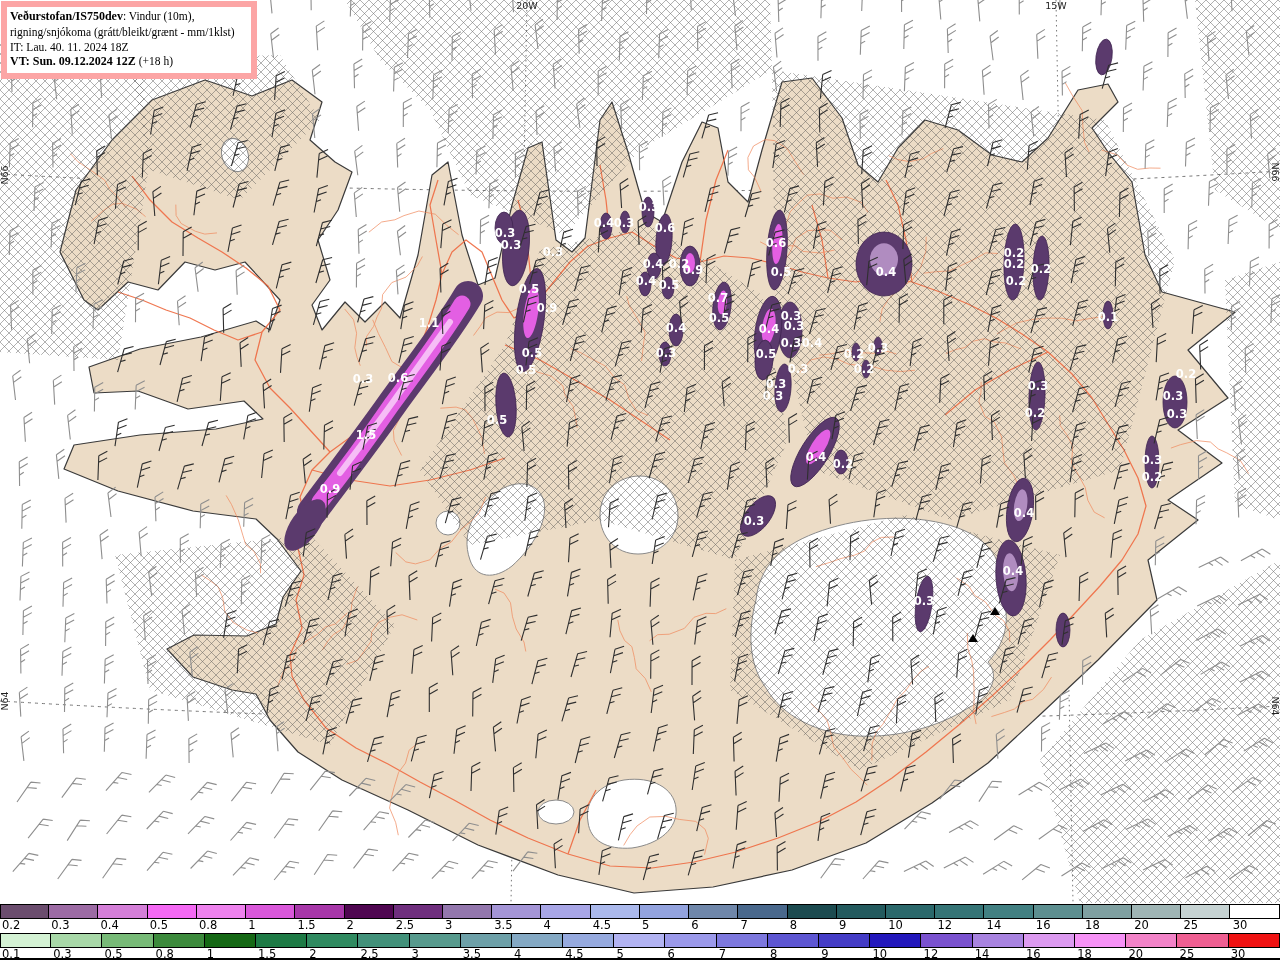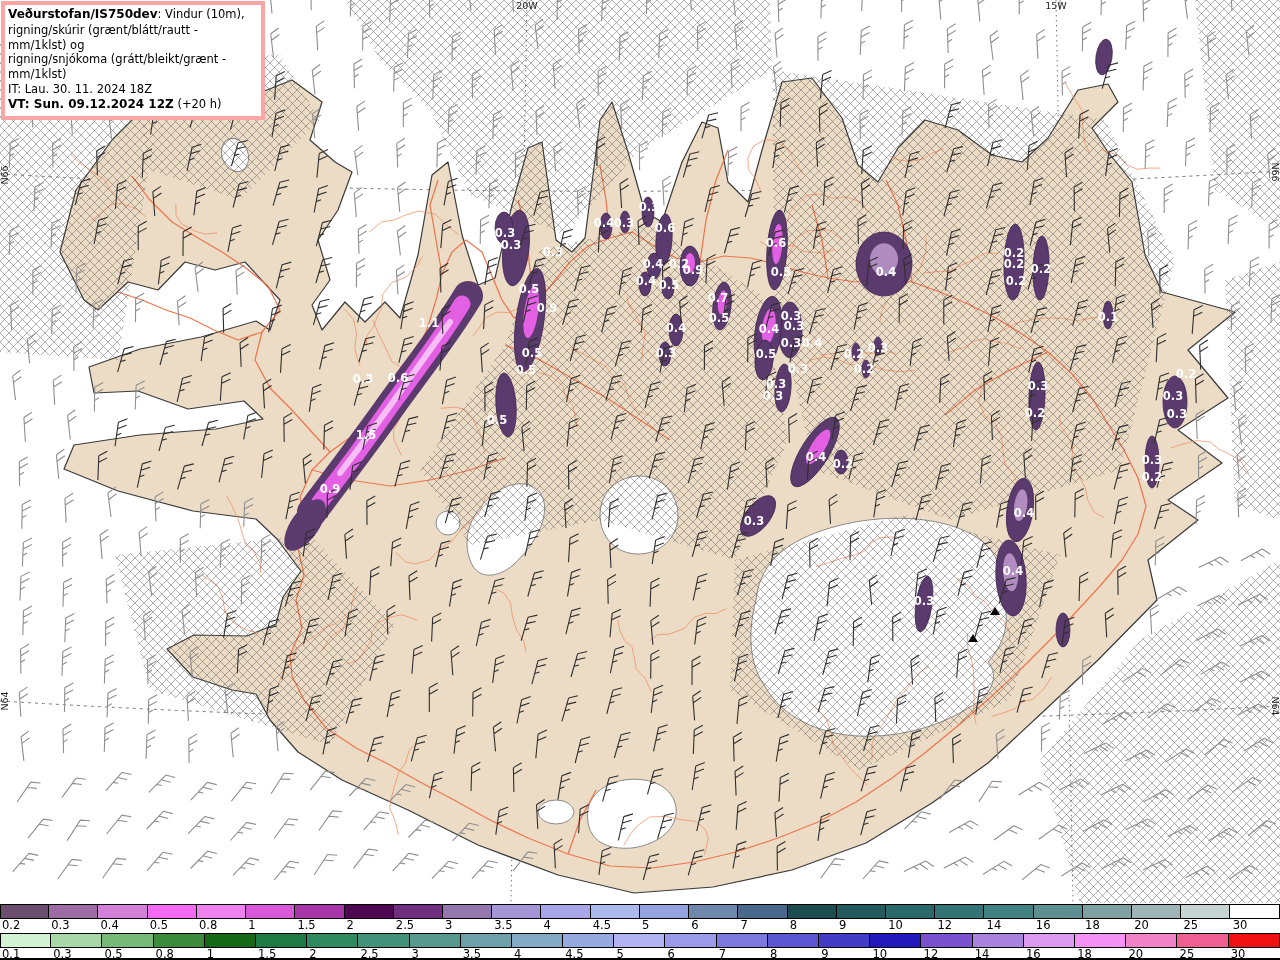--- a/index.html
+++ b/index.html
@@ -1,20 +1,20 @@
 <!DOCTYPE html>
 <html><head>
 <meta charset="utf-8">
 <style>
   html,body{margin:0;padding:0;background:#fff;}
   .stage{position:relative;width:1280px;height:960px;background:#ffffff;overflow:hidden;
          outline:1px solid #000;outline-offset:-1px;font-family:"DejaVu Sans",sans-serif;}
   #mapsvg{position:absolute;top:0;left:0;}
-  .title-box{position:absolute;left:1px;top:1px;z-index:6;background:#ffffff;border:4px solid #fca5a5;
-             padding:2px 15px 3px 3px;font-size:11.5px;line-height:1.3;color:#000;width:238px;}
+  .title-box{position:absolute;left:1px;top:1px;z-index:6;background:#ffffff;border:6px solid #fca5a5;
+             padding:2px 3px 3px 3px;font-size:11.5px;line-height:1.3;color:#000;width:238px;font-family:Liberation Serif, serif;}
   .title-box .b{font-weight:bold;font-size:12px;}
   .bars{position:absolute;left:0;top:903px;width:1280px;height:57px;background:#fff;z-index:5;}
   .bar{position:absolute;left:0;width:1280px;height:15px;display:flex;box-sizing:border-box;
        border-top:1px solid #000;border-bottom:1px solid #000;}
   .bar .cell{border-right:1px solid #000;box-sizing:border-box;height:100%;}
   .bar .cell:first-child{border-left:1px solid #000;}
   .bar-labels{position:absolute;left:0;width:1280px;height:13px;font-size:11.5px;color:#000;}
   .bar-labels span{position:absolute;top:-1px;white-space:nowrap;}
   #bar1{top:1px}#bar1l{top:16px}#bar2{top:30px}#bar2l{top:45px}
   .bars::after{content:"";position:absolute;left:0;bottom:0;width:100%;height:2px;background:#000;}
@@ -926,24 +926,23 @@
         <text x="1056" y="9">15W</text>
         <text x="8" y="175" transform="rotate(-90 8 175)">N66</text>
         <text x="8" y="701" transform="rotate(-90 8 701)">N64</text>
         <text x="1272" y="172" transform="rotate(90 1272 172)">N66</text>
         <text x="1272" y="706" transform="rotate(90 1272 706)">N64</text>
       </g>
   </svg>
 
   <div class="title-box">
     <div><span class="b">Veðurstofan/IS750dev</span><span>: Vindur (10m),</span></div>
-    <div>rigning/skúrir (grænt/blátt/rautt - mm/1klst) og</div>
     <div>rigning/snjókoma (grátt/bleikt/grænt - mm/1klst)</div>
-    <div>IT: Lau. 30. 11. 2024 18Z</div>
-    <div><span class="b">VT: Sun. 09.12.2024 12Z</span><span> (+20 h)</span></div>
+    <div>IT: Lau. 40. 11. 2024 18Z</div>
+    <div><span class="b">VT: Sun. 09.12.2024 12Z</span><span> (+18 h)</span></div>
   </div>
 
   <div class="bars">
     <div class="bar" id="bar1">
         <div class="cell" style="background: rgb(107, 77, 110); width: 49.2308px;"></div>
         <div class="cell" style="background: rgb(156, 107, 164); width: 49.2308px;"></div>
         <div class="cell" style="background: rgb(212, 127, 216); width: 49.2308px;"></div>
         <div class="cell" style="background: rgb(244, 105, 244); width: 49.2308px;"></div>
         <div class="cell" style="background: rgb(238, 130, 238); width: 49.2308px;"></div>
         <div class="cell" style="background: rgb(217, 88, 218); width: 49.2308px;"></div>

